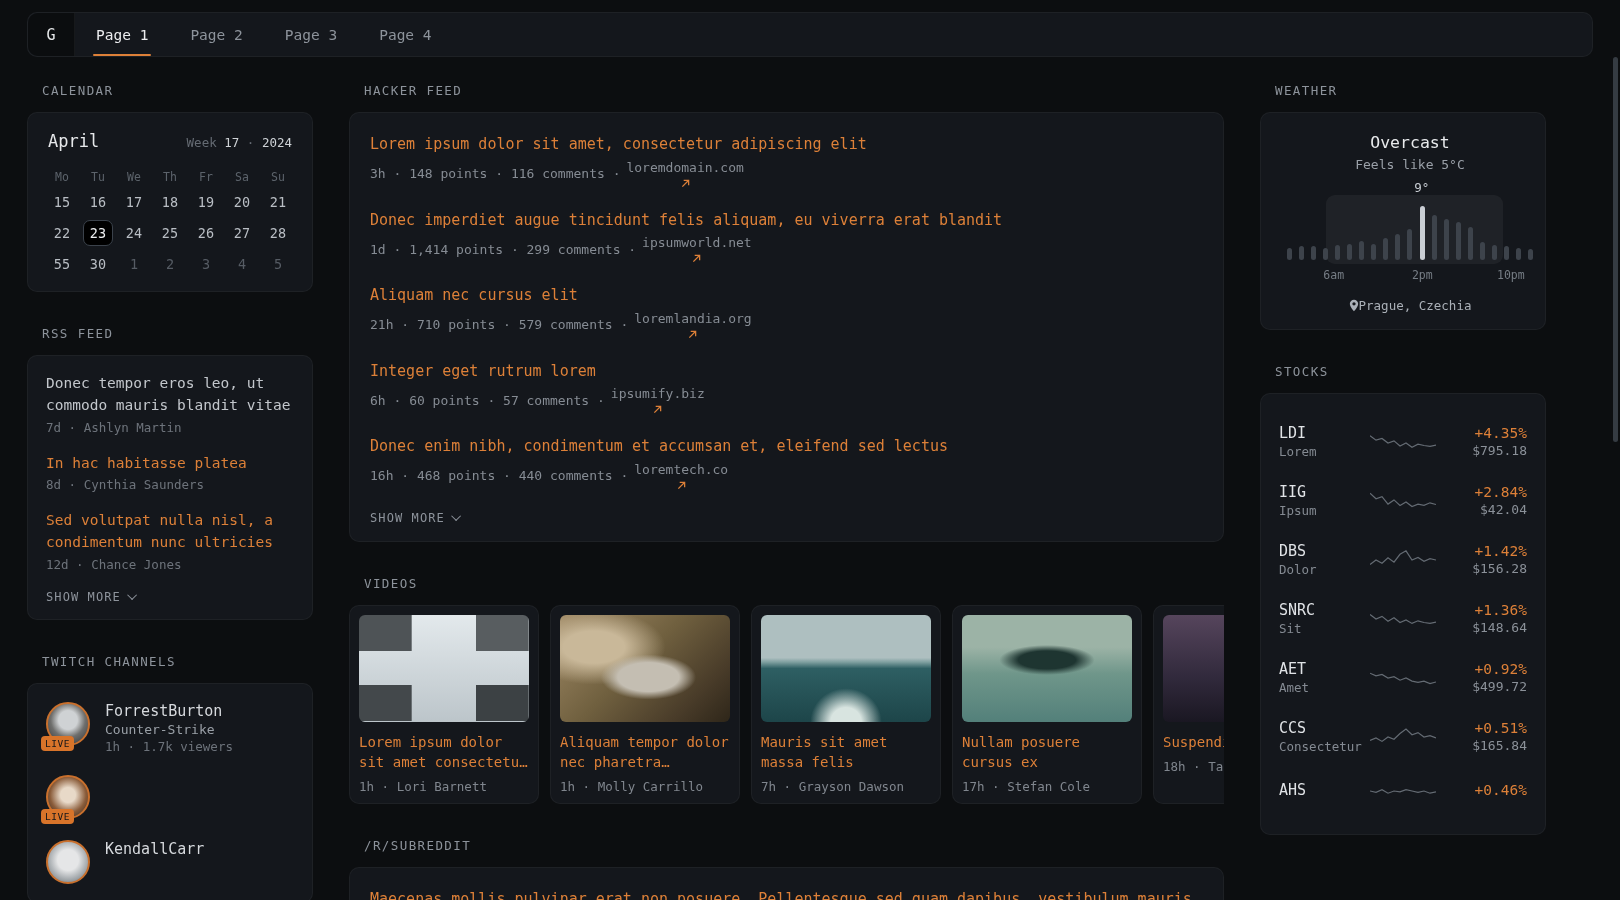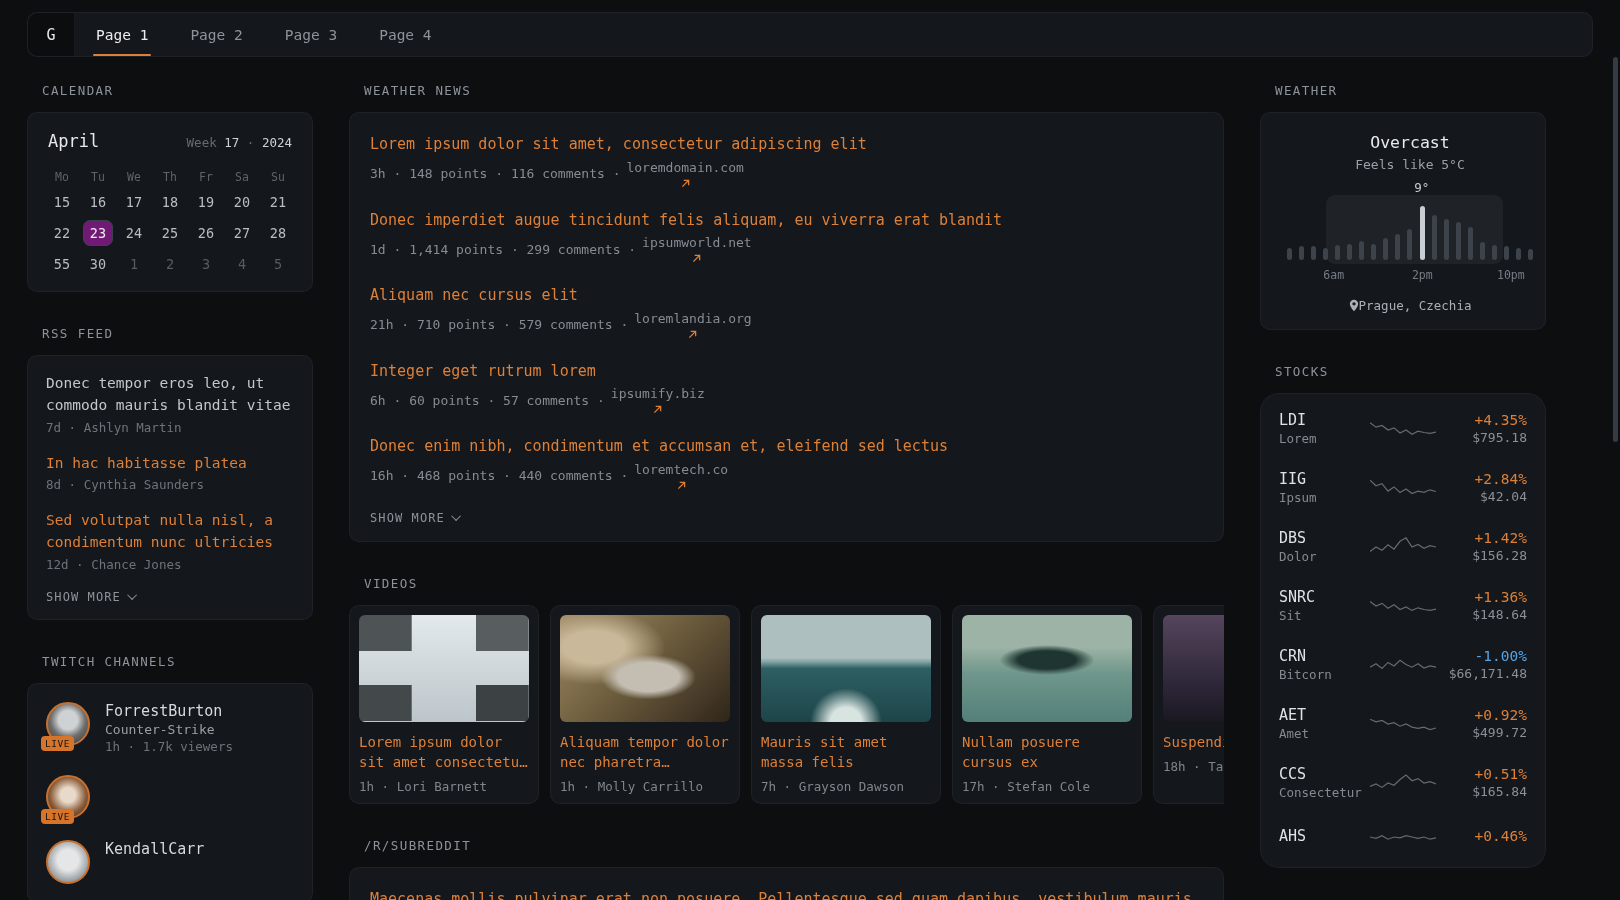--- a/index.html
+++ b/index.html
@@ -39,21 +39,21 @@
   
   .cal-card{padding:16px 16px 14px 16px;}
   .cal-head{display:flex;justify-content:space-between;align-items:baseline;padding:2px 4px 14px 4px;}
   .cal-month{font-size:17px;color:#e6e8ea;}
   .cal-week{font-size:12.5px;color:var(--t4);}
   .cal-week .lt{color:#cfd3d7;}
   .cal-grid{display:grid;grid-template-columns:repeat(7,1fr);row-gap:5px;justify-items:center;}
   .cal-wd{font-size:11.5px;color:#5c636b;height:24px;display:flex;align-items:center;}
   .cal-day{font-size:13.5px;color:#b9bec4;width:30px;height:26px;display:flex;align-items:center;justify-content:center;border-radius:7px;cursor:pointer;}
   .cal-day.muted{color:#565c64;}
-  .cal-day.sel{background:#701a75;border:1px solid #3b424b;color:#eceef0;}
+  .cal-day.sel{background:#000000;border:1px solid #3b424b;color:#eceef0;}
 
   
   .feed-card{padding:17px 18px 15px 18px;}
   .feed-item{margin-bottom:18px;}
   .feed-title{display:block;font-size:14.5px;line-height:1.5;color:var(--t1b);text-decoration:none;cursor:pointer;}
   .feed-title.hl{color:var(--accent);}
   .feed-meta{margin-top:3px;font-size:12.5px;color:#6d737b;}
   .show-more{display:flex;align-items:center;gap:9px;font-size:12px;letter-spacing:1.1px;color:#8d939b;cursor:pointer;margin-top:18px;}
   .chev{width:7px;height:7px;border-left:1.5px solid currentColor;border-bottom:1.5px solid currentColor;
     transform:rotate(-45deg) translateY(-2px);display:inline-block;}
@@ -118,21 +118,21 @@
   .w-bars{position:absolute;inset:0;display:flex;align-items:flex-end;justify-content:space-between;}
   .wbar{width:5px;border-radius:3px;background:#3d434b;}
   .wbar.peak{background:#c9ced4;}
   .w-peak{position:absolute;top:-22px;transform:translateX(-50%);font-size:12.5px;color:#c9ced4;}
   .w-times{position:relative;height:18px;margin:8px 8px 0 8px;}
   .w-times span{position:absolute;transform:translateX(-50%);font-size:11.5px;color:#767d85;}
   .w-loc{margin-top:12px;display:flex;align-items:center;justify-content:center;font-size:12.5px;color:#aab0b7;}
   .pin{fill:#aab0b7;}
 
   
-  .stocks-card{padding:5px 0;border-radius:19px;}
+  .stocks-card{padding:18px 0;}
   .stock-row{display:flex;align-items:center;padding:12px 18px;cursor:pointer;}
   .stock-left{flex:1;min-width:0;}
   .stock-sym{font-size:15px;color:#e0e3e6;}
   .stock-name{font-size:12.5px;color:#848a92;margin-top:2px;}
   .spark{flex:0 0 66px;height:26px;}
   .stock-right{flex:1;text-align:right;}
   .stock-change{font-size:14.5px;color:var(--accent);}
   .stock-row.neg .stock-change{color:var(--blue);}
   .stock-price{font-size:13px;color:#8b9199;margin-top:2px;}
 
@@ -256,21 +256,21 @@
               <div class="tw-name">KendallCarr</div>
             </div>
           </div>
         </div>
       </div>
     </section>
 
     <section class="col">
 
       <div class="widget">
-        <h2 class="wtitle">WEATHER NEWS</h2>
+        <h2 class="wtitle">HACKER FEED</h2>
         <div class="card hn-card">
 
           <div class="hn-item">
             <a class="hn-title">Lorem ipsum dolor sit amet, consectetur adipiscing elit</a>
             <div class="hn-meta">
               <span>3h · 148 points · 116 comments ·</span>
               <a class="domain">
                 <span>loremdomain.com</span>
                 <svg class="ext" width="9" height="9" viewBox="0 0 10 10">
                     <path d="M1.5 8.5 L8 2 M3 1.5 H8.5 V7"></path>
@@ -489,33 +489,20 @@
             </div>
             <div class="spark"><svg width="66" height="26" viewBox="0 0 66 26">
                   <polyline points="0.0,8.6 6.0,13.0 12.0,10.4 18.0,15.2 24.0,11.7 30.0,16.5 36.0,13.9 42.0,17.4 48.0,14.8 54.0,16.5 60.0,17.4 66.0,16.1" fill="none" stroke="#646b73" stroke-width="1.2"></polyline>
                 </svg></div>
             <div class="stock-right">
               <div class="stock-change">+1.36%</div>
               <div class="stock-price">$148.64</div>
             </div>
           </div>
 
-          <div class="stock-row neg">
-            <div class="stock-left">
-              <div class="stock-sym">CRN</div>
-              <div class="stock-name">Bitcorn</div>
-            </div>
-            <div class="spark"><svg width="66" height="26" viewBox="0 0 66 26">
-                  <polyline points="0.0,15.2 6.0,11.7 12.0,16.5 18.0,10.4 24.0,13.9 30.0,8.2 36.0,12.6 42.0,15.2 48.0,11.7 54.0,16.1 60.0,13.9 66.0,15.2" fill="none" stroke="#646b73" stroke-width="1.2"></polyline>
-                </svg></div>
-            <div class="stock-right">
-              <div class="stock-change">-1.00%</div>
-              <div class="stock-price">$66,171.48</div>
-            </div>
-          </div>
 
           <div class="stock-row">
             <div class="stock-left">
               <div class="stock-sym">AET</div>
               <div class="stock-name">Amet</div>
             </div>
             <div class="spark"><svg width="66" height="26" viewBox="0 0 66 26">
                   <polyline points="0.0,8.2 6.0,10.8 12.0,9.5 18.0,13.0 24.0,11.7 30.0,15.2 36.0,13.0 42.0,16.1 48.0,17.4 54.0,16.1 60.0,18.5 66.0,17.0" fill="none" stroke="#646b73" stroke-width="1.2"></polyline>
                 </svg></div>
             <div class="stock-right">

